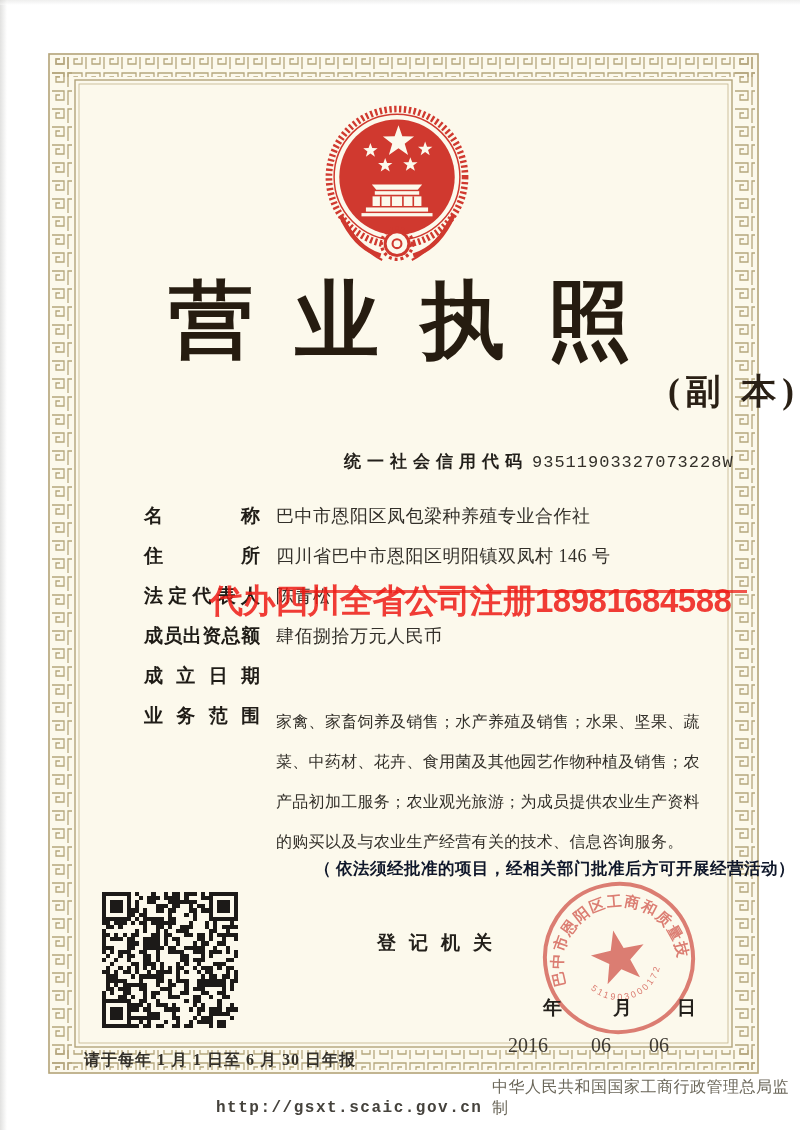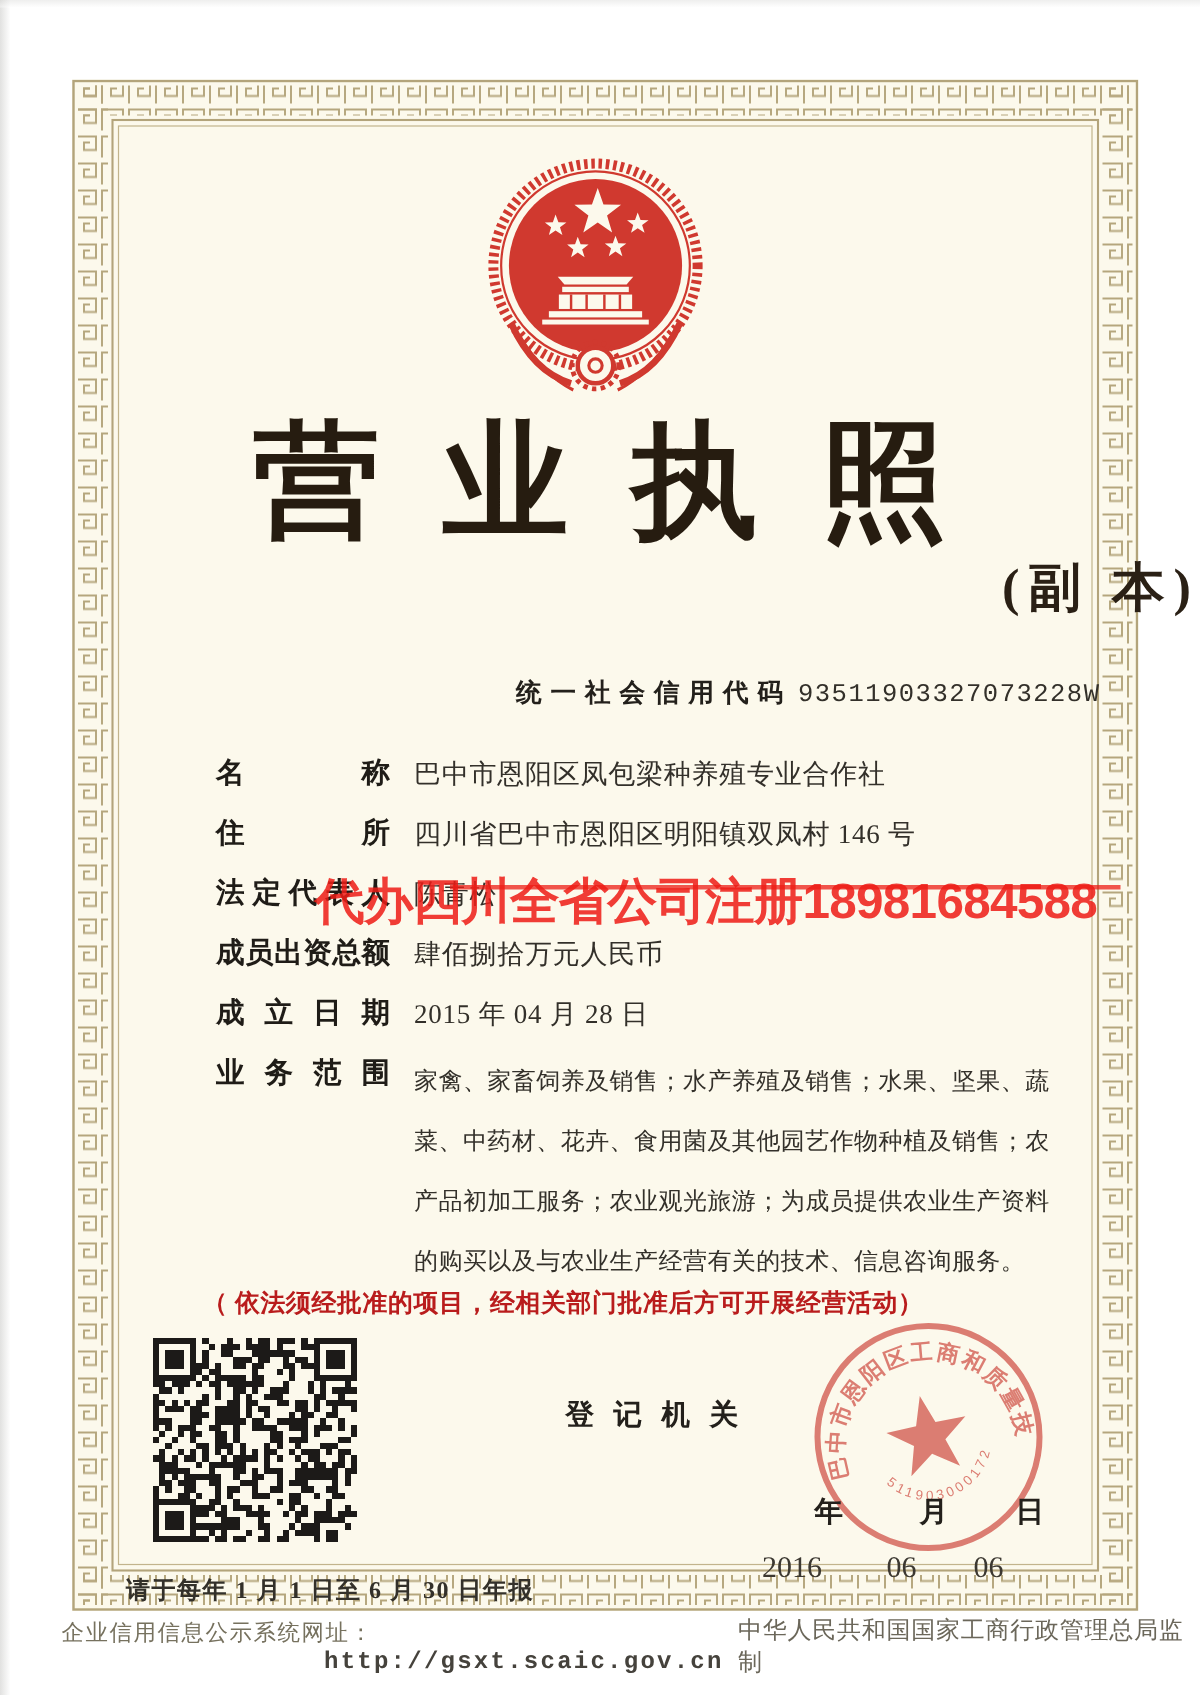--- a/index.html
+++ b/index.html
@@ -31,22 +31,22 @@
   .credit-code { font-family:"Liberation Mono","DejaVu Sans Mono",monospace;
     font-size:17px; letter-spacing:1px; color:#33302a; }
 
   .fields { position:absolute; left:144px; top:502px; width:560px; }
   .frow { display:flex; align-items:flex-start; margin-bottom:12px; line-height:28px; }
   .flabel { width:116px; flex:0 0 116px; text-align:justify; text-align-last:justify;
     font-weight:bold; font-size:19px; color:#1f1c17; }
   .fvalue { margin-left:16px; font-size:18px; color:#33302a; letter-spacing:.5px; }
   .fvalue.scope { font-size:16px; width:432px; line-height:40px; letter-spacing:.3px; }
 
-  .note { position:absolute; top:858px; left:135px; width:660px; text-align:left;
-    font-size:16.5px; font-weight:bold; letter-spacing:.5px; color:#b91c1c; }
+  .note { position:absolute; top:858px; left:135px; width:660px; text-align:right;
+    font-size:16.5px; font-weight:bold; letter-spacing:.5px; color:#0f172a; }
 
   .qr { position:absolute; left:102px; top:892px; width:136px; height:136px; }
 
   .reg-label { position:absolute; left:377px; top:930px; font-size:19px; font-weight:bold;
     letter-spacing:13px; color:#23201b; white-space:nowrap; }
 
   .seal { position:absolute; left:535px; top:874px; width:168px; height:168px;
     mix-blend-mode:multiply; opacity:.85; transform:rotate(-12deg); }
 
   .dl { position:absolute; font-size:19px; font-weight:bold; color:#23201b; }
@@ -146,21 +146,20 @@
     <div class="frow">
       <div class="flabel">法定代表人</div>
       <div class="fvalue">陈青松</div>
     </div>
     <div class="frow">
       <div class="flabel">成员出资总额</div>
       <div class="fvalue">肆佰捌拾万元人民币</div>
     </div>
     <div class="frow">
       <div class="flabel">成立日期</div>
-      <div class="fvalue">2015 年 04 月 28 日</div>
     </div>
     <div class="frow">
       <div class="flabel">业务范围</div>
       <div class="fvalue scope">家禽、家畜饲养及销售；水产养殖及销售；水果、坚果、蔬菜、中药材、花卉、食用菌及其他园艺作物种植及销售；农产品初加工服务；农业观光旅游；为成员提供农业生产资料的购买以及与农业生产经营有关的技术、信息咨询服务。</div>
     </div>
   </div>
 
   <div class="note">（ 依法须经批准的项目，经相关部门批准后方可开展经营活动）</div>
 
   <svg id="qr" class="qr" viewBox="0 0 33 33" shape-rendering="crispEdges">
@@ -746,20 +745,19 @@
   <span class="dl dl-y">年</span>
   <span class="dl dl-m">月</span>
   <span class="dl dl-d">日</span>
 
   <span class="dv dv-y">2016</span>
   <span class="dv dv-m">06</span>
   <span class="dv dv-d">06</span>
 
   <div class="annual">请于每年 1 月 1 日至 6 月 30 日年报</div>
 
-  <div class="site-label">企业信用信息公示系统网址：</div>
   <div class="site-url">http://gsxt.scaic.gov.cn</div>
   <div class="issuer">中华人民共和国国家工商行政管理总局监制</div>
 
   <div class="wm-line"></div>
   <div class="watermark">代办四川全省公司注册18981684588</div>
 
 </div>
 
 </body></html>

